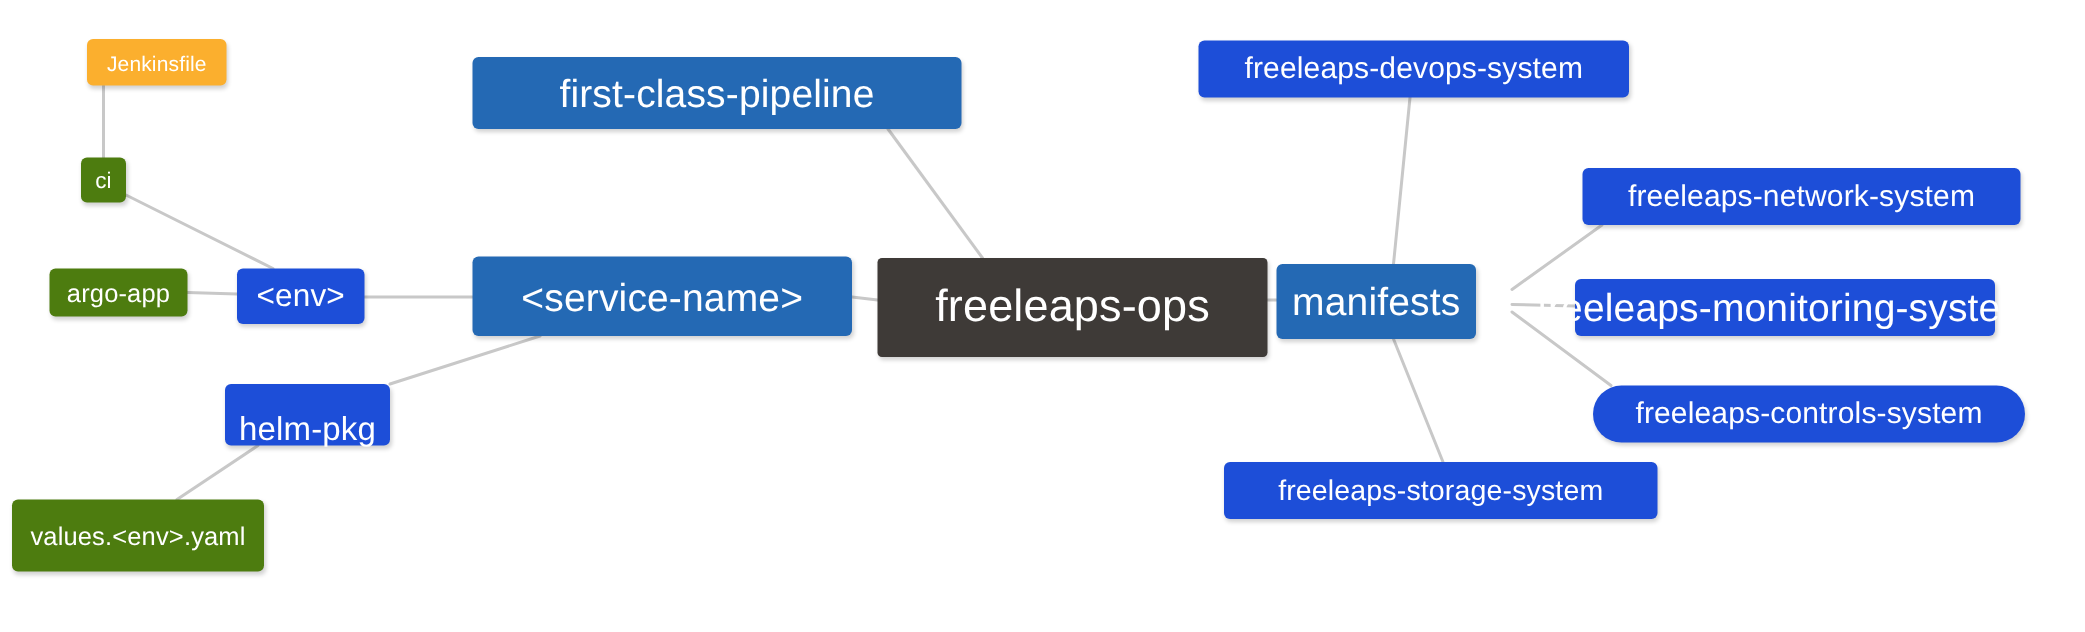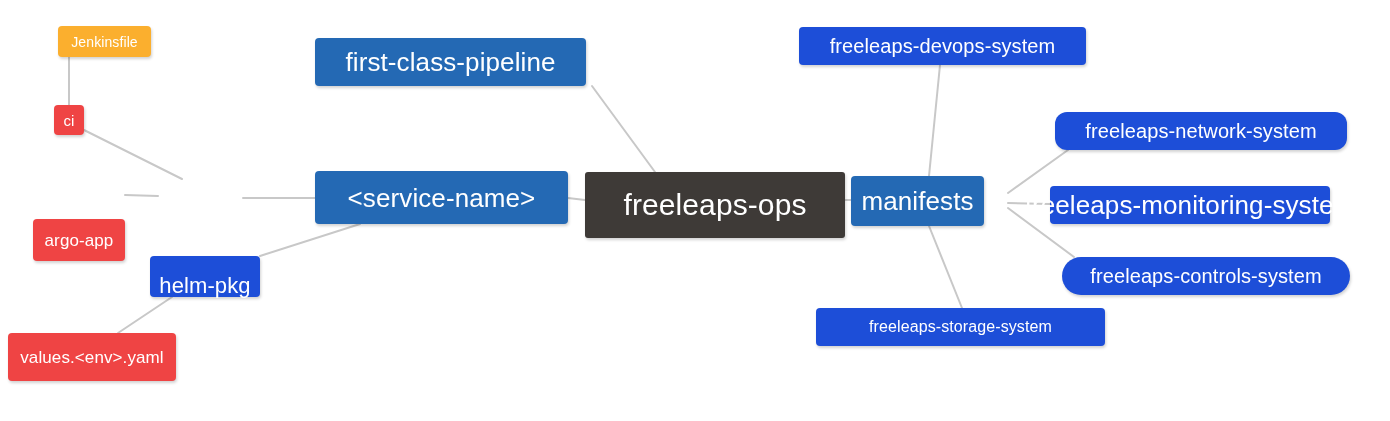--- a/index.html
+++ b/index.html
@@ -41,21 +41,21 @@
     line-height: 1;
     box-shadow: 1px 2px 3px rgba(0,0,0,0.18);
     letter-spacing: 0.1px;
   }
   .node.root {
     background: #3e3a37;
     border-radius: 3px;
   }
   .node.blue   { background: #2469b4; }
   .node.green  { background: #1d4ed8; }
-  .node.red    { background: #ef4444; }
+  .node.red    { background: #4d7c0f; }
   .node.orange { background: #fbaf2e; margin-left: 36px; }
 </style>
 </head>
 <body style="background: rgb(255, 255, 255);">
 
 <div id="mindmap">
   <svg id="edge-layer" viewBox="0 0 1390 421" width="1390" height="421">
       <line x1="568" y1="198" x2="585" y2="200" stroke="#c8c8c8" stroke-width="2" stroke-linecap="round"></line>
       <line x1="592" y1="86" x2="655" y2="172" stroke="#c8c8c8" stroke-width="2" stroke-linecap="round"></line>
       <line x1="243" y1="198" x2="315" y2="198" stroke="#c8c8c8" stroke-width="2" stroke-linecap="round"></line>
@@ -70,49 +70,52 @@
       <line x1="1050" y1="204" x2="1008" y2="203" stroke="#c8c8c8" stroke-width="2" stroke-linecap="round"></line>
       <line x1="1074" y1="257" x2="1008" y2="208" stroke="#c8c8c8" stroke-width="2" stroke-linecap="round"></line>
       <line x1="962" y1="308" x2="929" y2="226" stroke="#c8c8c8" stroke-width="2" stroke-linecap="round"></line>
     </svg>
 <div class="node blue" style="left: 315px; top: 171px; width: 253px; height: 53px; font-size: 26px;">
       <span>&lt;service-name&gt;</span>
     </div>
     <div class="node root" style="left: 585px; top: 172px; width: 260px; height: 66px; font-size: 30px;">
       <span>freeleaps-ops</span>
     </div>
-    <div class="node blue" style="left: 315px; top: 38px; width: 271px; height: 48px; font-size: 26px;">
+    <div class="node blue" style="left: 315px; top: 38px; width: 326px; height: 48px; font-size: 26px;">
       <span>first-class-pipeline</span>
+    </div>
+    <div class="node green" style="left: 158px; top: 179px; width: 85px; height: 37px; font-size: 21px;">
+      <span>&lt;env&gt;</span>
     </div>
     <div class="node red" style="left: 54px; top: 105px; width: 30px; height: 30px; font-size: 15px;">
       <span>ci</span>
     </div>
     <div class="node orange" style="left: 22px; top: 26px; width: 93px; height: 31px; font-size: 14px;">
       <span>Jenkinsfile</span>
     </div>
-    <div class="node red" style="left: 33px; top: 179px; width: 92px; height: 42px; font-size: 17px; margin-top: 40px;">
+    <div class="node red" style="left: 33px; top: 179px; width: 92px; height: 32px; font-size: 17px;">
       <span>argo-app</span>
     </div>
     <div class="node green" style="left: 150px; top: 256px; width: 110px; height: 41px; font-size: 22px; align-items: flex-end;">
       <span>helm-pkg</span>
     </div>
     <div class="node red" style="left: 8px; top: 333px; width: 168px; height: 48px; font-size: 17px;">
       <span>values.&lt;env&gt;.yaml</span>
     </div>
     <div class="node blue" style="left: 851px; top: 176px; width: 133px; height: 50px; font-size: 26px;">
       <span>manifests</span>
     </div>
     <div class="node green" style="left: 799px; top: 27px; width: 287px; height: 38px; font-size: 20px;">
       <span>freeleaps-devops-system</span>
     </div>
-    <div class="node green" style="left: 1055px; top: 112px; width: 292px; height: 38px; font-size: 20px; border-radius: 12px;">
+    <div class="node green" style="left: 1055px; top: 112px; width: 292px; height: 38px; font-size: 20px;">
       <span>freeleaps-network-system</span>
     </div>
     <div class="node green" style="left: 1050px; top: 186px; width: 280px; height: 38px; font-size: 26px;">
       <span>freeleaps-monitoring-system</span>
     </div>
     <div class="node green" style="left: 1062px; top: 257px; width: 288px; height: 38px; font-size: 20px; border-radius: 19px;">
       <span>freeleaps-controls-system</span>
     </div>
-    <div class="node green" style="left: 816px; top: 308px; width: 289px; height: 38px; font-size: 16px;">
+    <div class="node green" style="left: 816px; top: 308px; width: 289px; height: 38px; font-size: 19px;">
       <span>freeleaps-storage-system</span>
     </div>
   </div>
 
 </body></html>

